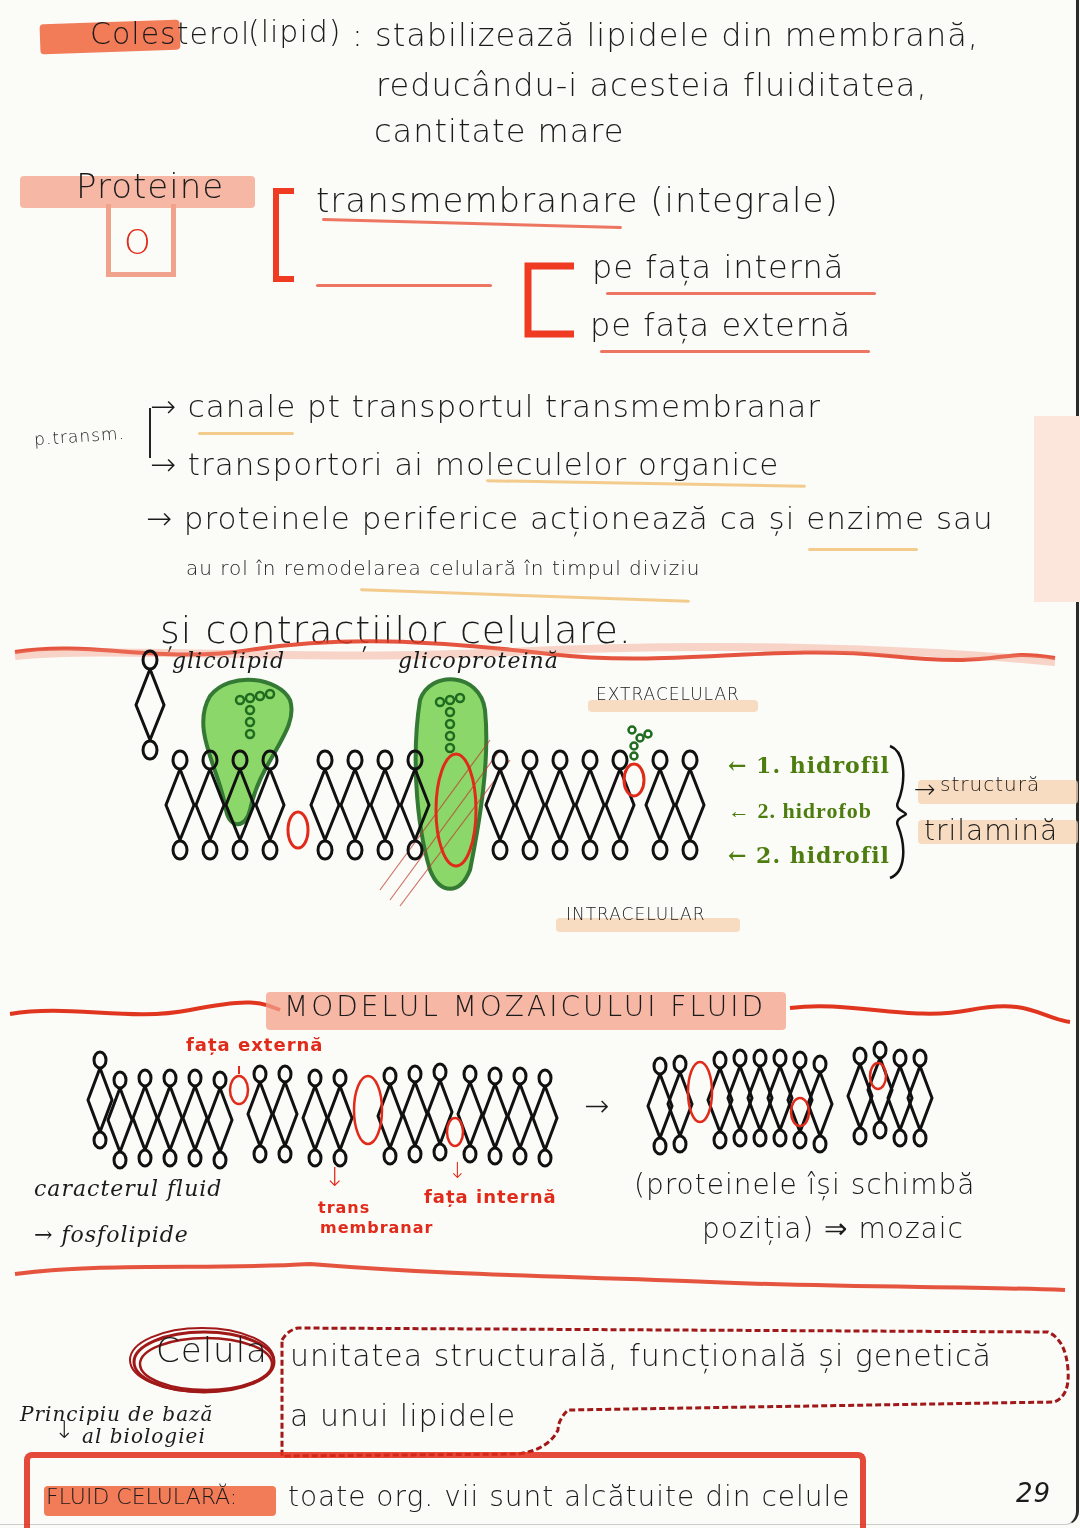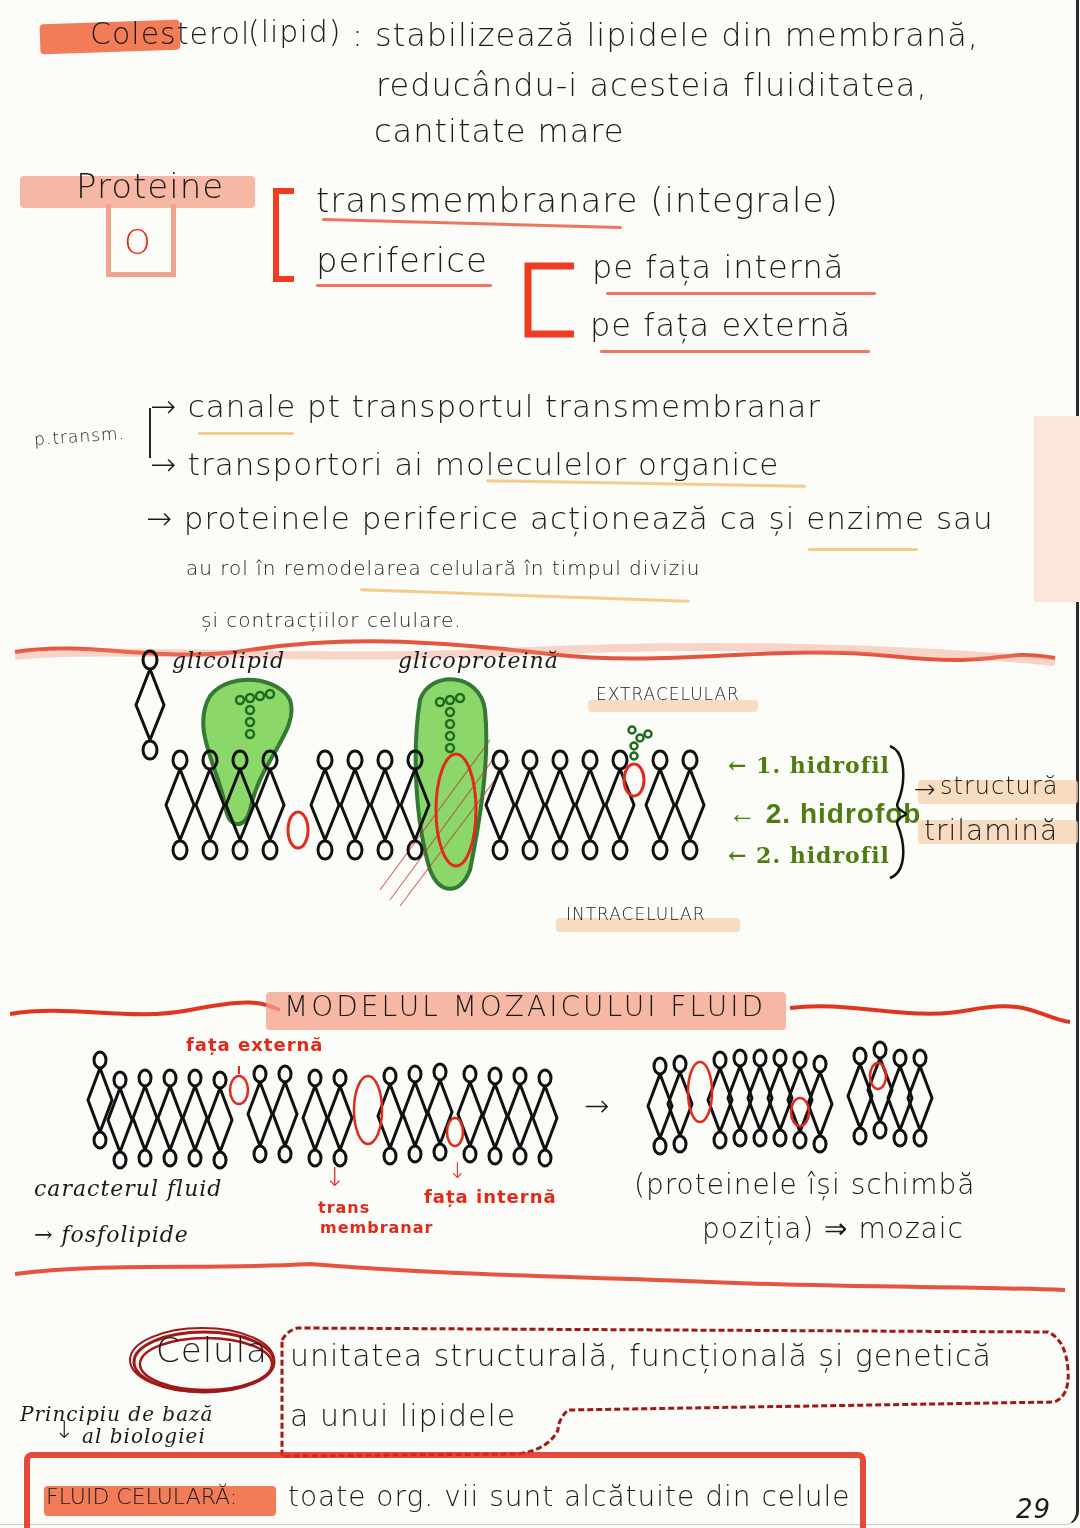--- a/index.html
+++ b/index.html
@@ -35,21 +35,20 @@
   <div class="hl hl-salmon" style="left:20px;top:176px;width:235px;height:32px;"></div>
   <div class="t" style="left:76px;top:166px;font-size:34px;">Proteine</div>
   <div style="position:absolute;left:106px;top:204px;width:60px;height:68px;border:5px solid #f1a28c;border-top:none;"></div>
   <div class="t red" style="left:124px;top:222px;font-size:34px;">O</div>
 
   <svg style="left:270px;top:185px;" width="30" height="100">
     <path d="M24 6 L6 6 L6 94 L24 94" stroke="#ee3b22" stroke-width="6" fill="none"></path>
   </svg>
   <div class="t" style="left:316px;top:180px;font-size:34px;">transmembranare (integrale)</div>
   <div class="ul ul-red" style="left:322px;top:222px;width:300px;transform:rotate(1.5deg);"></div>
-  <div class="t" style="left:316px;top:240px;font-size:34px;">periferice</div>
   <div class="ul ul-red" style="left:316px;top:284px;width:176px;"></div>
 
   <svg style="left:518px;top:260px;" width="60" height="80">
     <path d="M56 6 L10 6 L10 74 L56 74" stroke="#ee3b22" stroke-width="7" fill="none"></path>
   </svg>
   <div class="t" style="left:592px;top:248px;font-size:32px;">pe fața internă</div>
   <div class="ul ul-red" style="left:606px;top:292px;width:270px;"></div>
   <div class="t" style="left:590px;top:306px;font-size:32px;">pe fața externă</div>
   <div class="ul ul-red" style="left:600px;top:350px;width:270px;"></div>
 
@@ -58,21 +57,21 @@
     <path d="M10 10 L10 60" stroke="#222" stroke-width="2" fill="none"></path>
   </svg>
   <div class="t" style="left:150px;top:388px;font-size:31px;">→ canale pt transportul transmembranar</div>
   <div class="ul ul-yel" style="left:198px;top:432px;width:96px;"></div>
   <div class="t" style="left:150px;top:446px;font-size:31px;">→ transportori ai moleculelor organice</div>
   <div class="ul ul-yel" style="left:486px;top:482px;width:320px;transform:rotate(1deg);"></div>
   <div class="t" style="left:146px;top:500px;font-size:31px;">→ proteinele periferice acționează ca și enzime sau</div>
   <div class="ul ul-yel" style="left:808px;top:548px;width:110px;"></div>
   <div class="t" style="left:186px;top:556px;font-size:20px;">au rol în remodelarea celulară în timpul diviziu</div>
   <div class="ul ul-yel" style="left:360px;top:594px;width:330px;transform:rotate(2deg);"></div>
-  <div class="t" style="left:160px;top:608px;font-size:20px;margin-left:41px;">și contracțiilor celulare.</div>
+  <div class="t" style="left:160px;top:608px;font-size:38px;">și contracțiilor celulare.</div>
   <div style="position:absolute;left:1034px;top:416px;width:46px;height:186px;background:#fce6dc;"></div>
 
   <svg style="left:10px;top:636px;" width="1050" height="30">
     <path d="M5 16 C 80 4, 150 28, 240 14 S 420 4, 540 18 S 760 8, 880 20 S 980 12, 1045 22" stroke="#e0361f" stroke-width="4" fill="none" opacity=".85"></path>
     <path d="M5 20 C 100 10, 300 26, 500 16 S 900 12, 1045 26" stroke="#f08a70" stroke-width="8" fill="none" opacity=".35"></path>
   </svg>
 
   <div class="t" style="left:172px;top:648px;font-size:22px;font-family:'DejaVu Serif',serif;font-style:italic;">glicolipid</div>
   <div class="t" style="left:398px;top:648px;font-size:22px;font-family:'DejaVu Serif',serif;font-style:italic;">glicoproteină</div>
   <div class="hl hl-peach" style="left:588px;top:700px;width:170px;height:12px;"></div>
@@ -136,29 +135,29 @@
     </g>
 
     <g fill="none" stroke="#e02a1a" stroke-width="3">
       <ellipse cx="148" cy="170" rx="10" ry="18"></ellipse>
       <ellipse cx="306" cy="150" rx="20" ry="56"></ellipse>
       <ellipse cx="484" cy="120" rx="10" ry="16"></ellipse>
     </g>
   </svg>
 
   <div class="t blue" style="left:728px;top:752px;font-size:22px;font-weight:bold;font-family:'DejaVu Serif',serif;">← 1. hidrofil</div>
-  <div class="t blue" style="left:728px;top:798px;font-size:28px;font-weight:bold;font-family:Liberation Sans, sans-serif;">← 2. hidrofob</div>
+  <div class="t blue" style="left:728px;top:798px;font-size:22px;font-weight:bold;font-family:Liberation Serif, serif;">← 2. hidrofob</div>
   <div class="t blue" style="left:728px;top:842px;font-size:22px;font-weight:bold;font-family:'DejaVu Serif',serif;">← 2. hidrofil</div>
   <svg style="left:884px;top:742px;" width="30" height="140">
     <path d="M6 4 C 22 10, 22 40, 14 60 C 10 68, 22 70, 22 72 C 22 74, 10 76, 14 84 C 22 104, 22 130, 6 136" stroke="#111" stroke-width="2.5" fill="none"></path>
   </svg>
   <div class="hl hl-peach" style="left:918px;top:780px;width:160px;height:24px;"></div>
   <div class="hl hl-peach" style="left:918px;top:820px;width:160px;height:24px;"></div>
   <div class="t" style="left:914px;top:774px;font-size:26px;">→</div>
-  <div class="t" style="left:940px;top:772px;font-size:24px;">structură</div>
+  <div class="t" style="left:940px;top:772px;font-size:20px;">structură</div>
   <div class="t" style="left:924px;top:814px;font-size:28px;">trilamină</div>
 
   <div class="hl hl-peach" style="left:556px;top:918px;width:184px;height:14px;"></div>
   <div class="t" style="left:566px;top:904px;font-size:17px;">INTRACELULAR</div>
 
   <svg style="left:10px;top:994px;" width="1060" height="40">
     <path d="M0 20 C 60 10, 120 28, 180 16 S 250 8, 270 16" stroke="#e0361f" stroke-width="4" fill="none"></path>
     <path d="M780 14 C 840 6, 900 28, 960 16 S 1030 24, 1060 28" stroke="#e0361f" stroke-width="4" fill="none"></path>
   </svg>
   <div class="hl hl-salmon" style="left:266px;top:992px;width:520px;height:38px;"></div>
@@ -249,14 +248,14 @@
 
   <div class="t" style="left:20px;top:1402px;font-size:20px;font-family:'DejaVu Serif',serif;font-style:italic;">Principiu de bază</div>
   <div class="t" style="left:82px;top:1424px;font-size:20px;font-family:'DejaVu Serif',serif;font-style:italic;">al biologiei</div>
   <div class="t" style="left:54px;top:1416px;font-size:24px;">↓</div>
 
   <div style="position:absolute;left:24px;top:1452px;width:830px;height:80px;border:6px solid #e02a1a;border-bottom:none;border-radius:8px 8px 0 0;opacity:.85;"></div>
   <div class="hl hl-red" style="left:44px;top:1486px;width:232px;height:30px;"></div>
   <div class="t" style="left:46px;top:1484px;font-size:22px;letter-spacing:0;">FLUID CELULARĂ:</div>
   <div class="t" style="left:288px;top:1480px;font-size:28px;">toate org. vii sunt alcătuite din celule</div>
 
-  <div class="t" style="left:1016px;top:1478px;font-size:26px;font-style:italic;margin-top:16px;">29</div>
+  <div class="t" style="left:1016px;top:1478px;font-size:26px;font-style:italic;">29</div>
 </div>
 
 </body></html>

